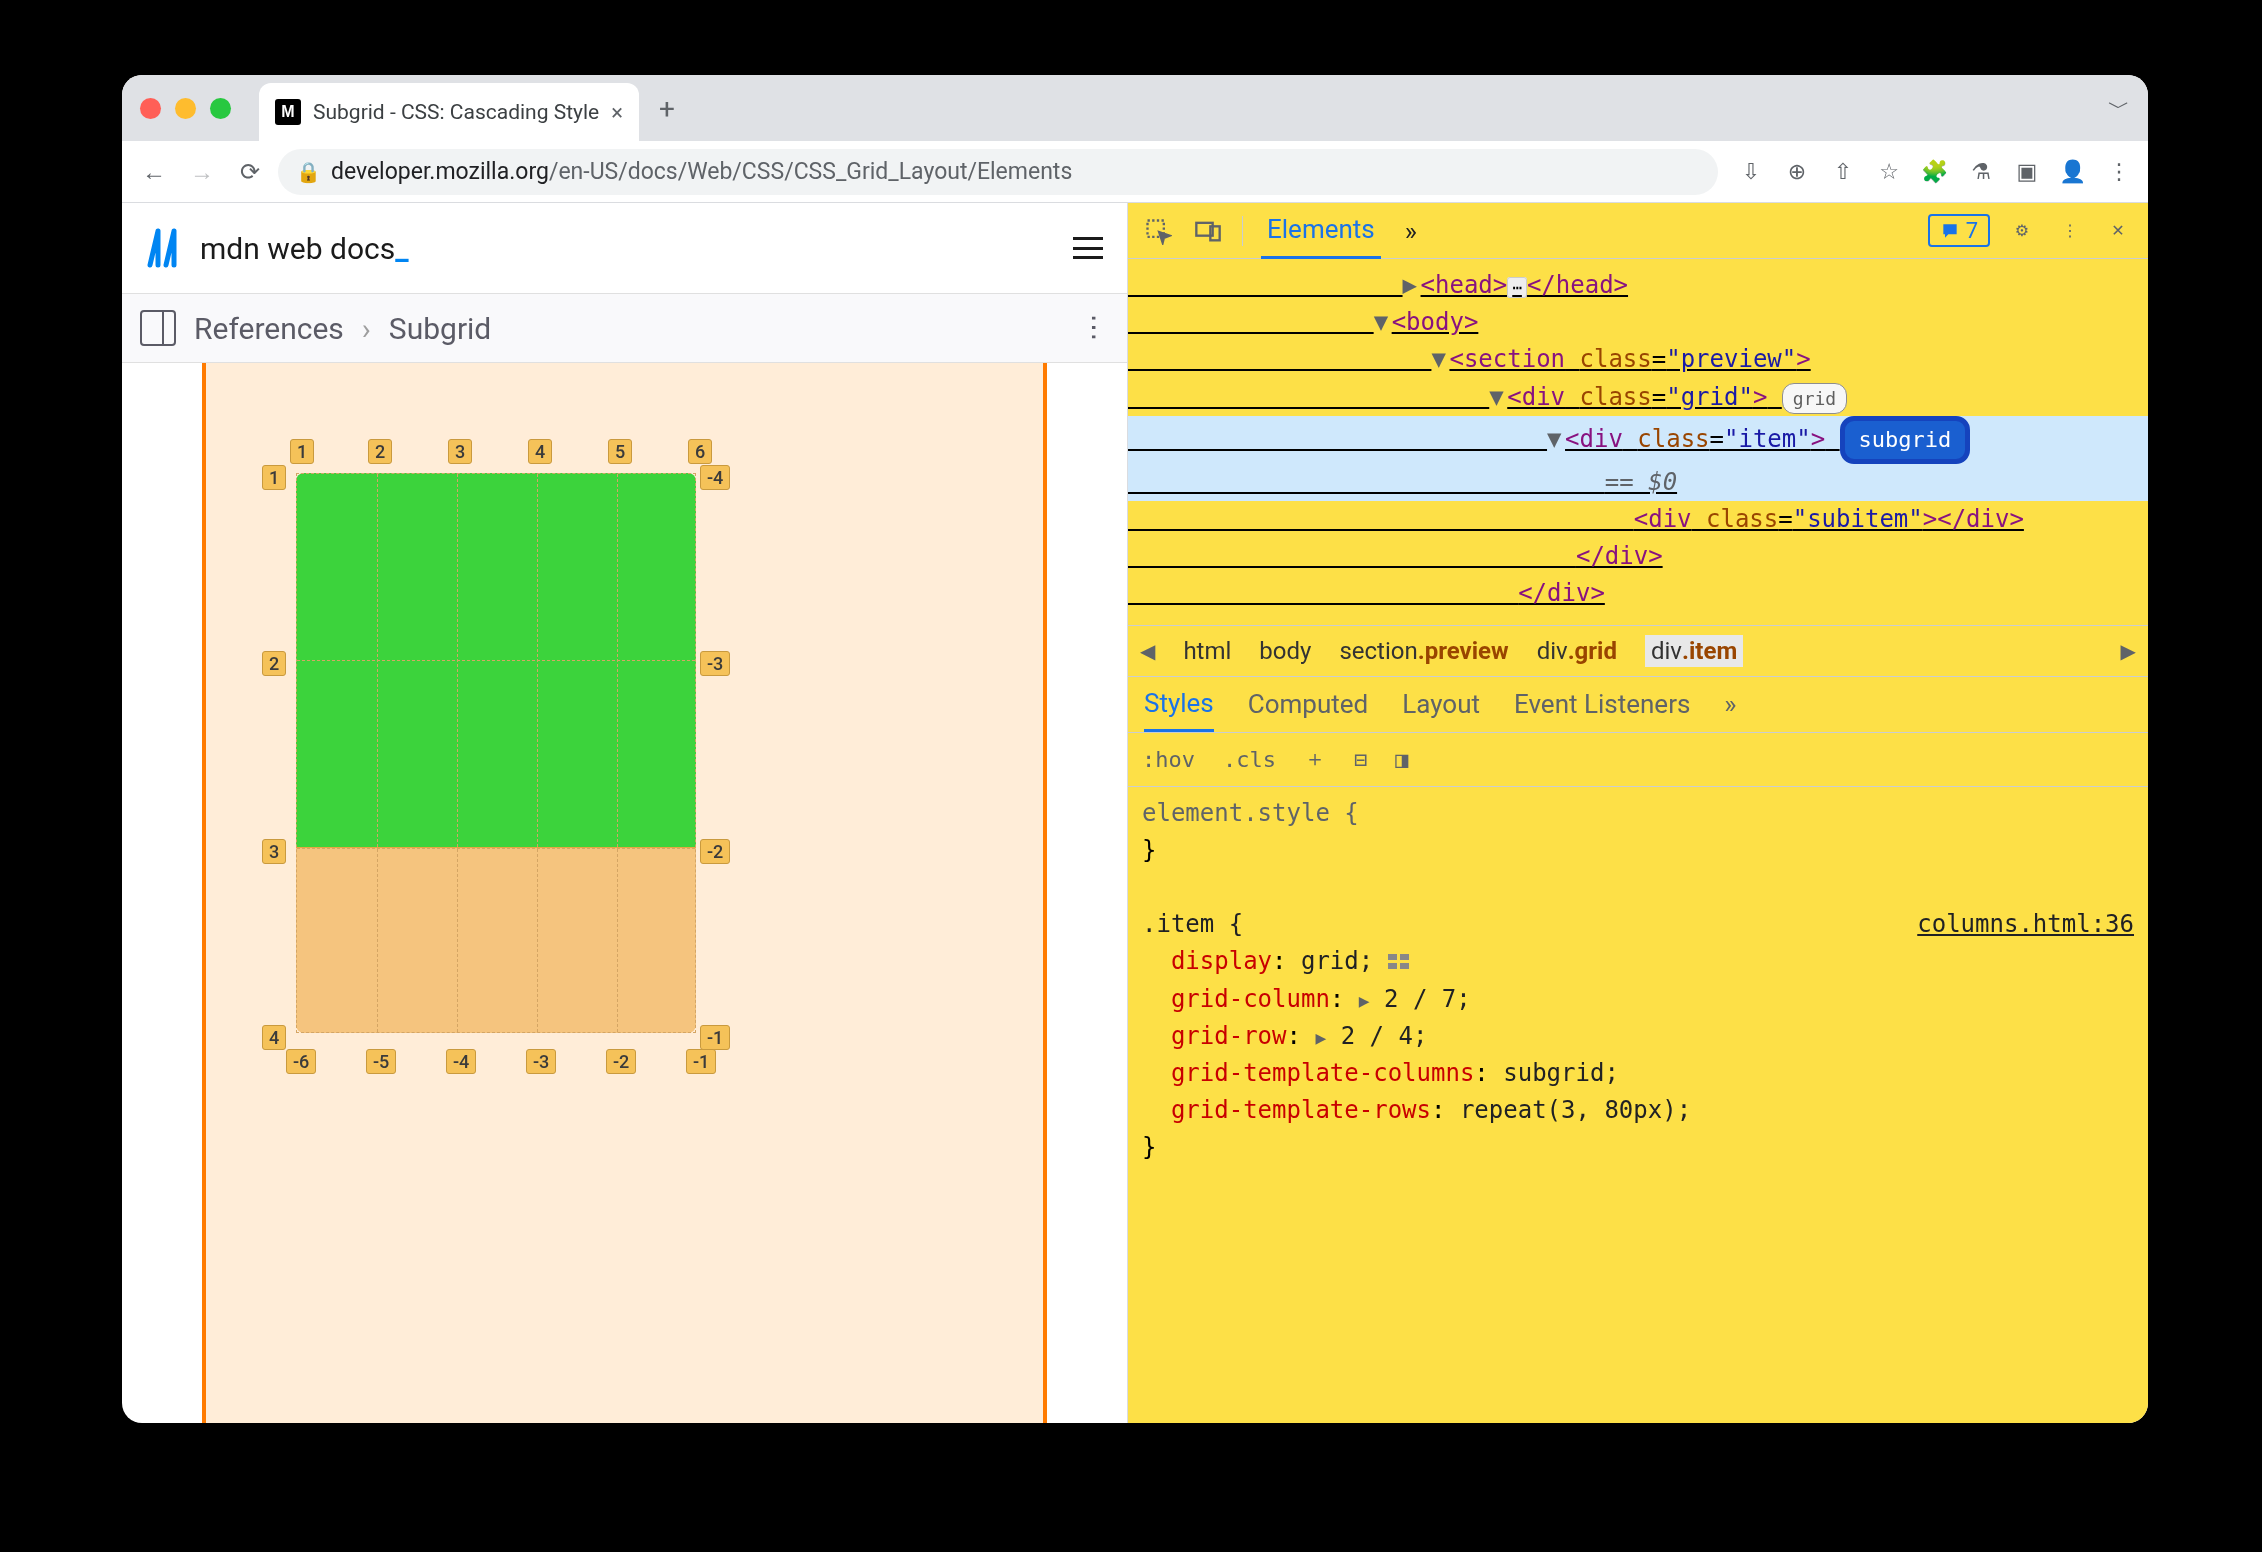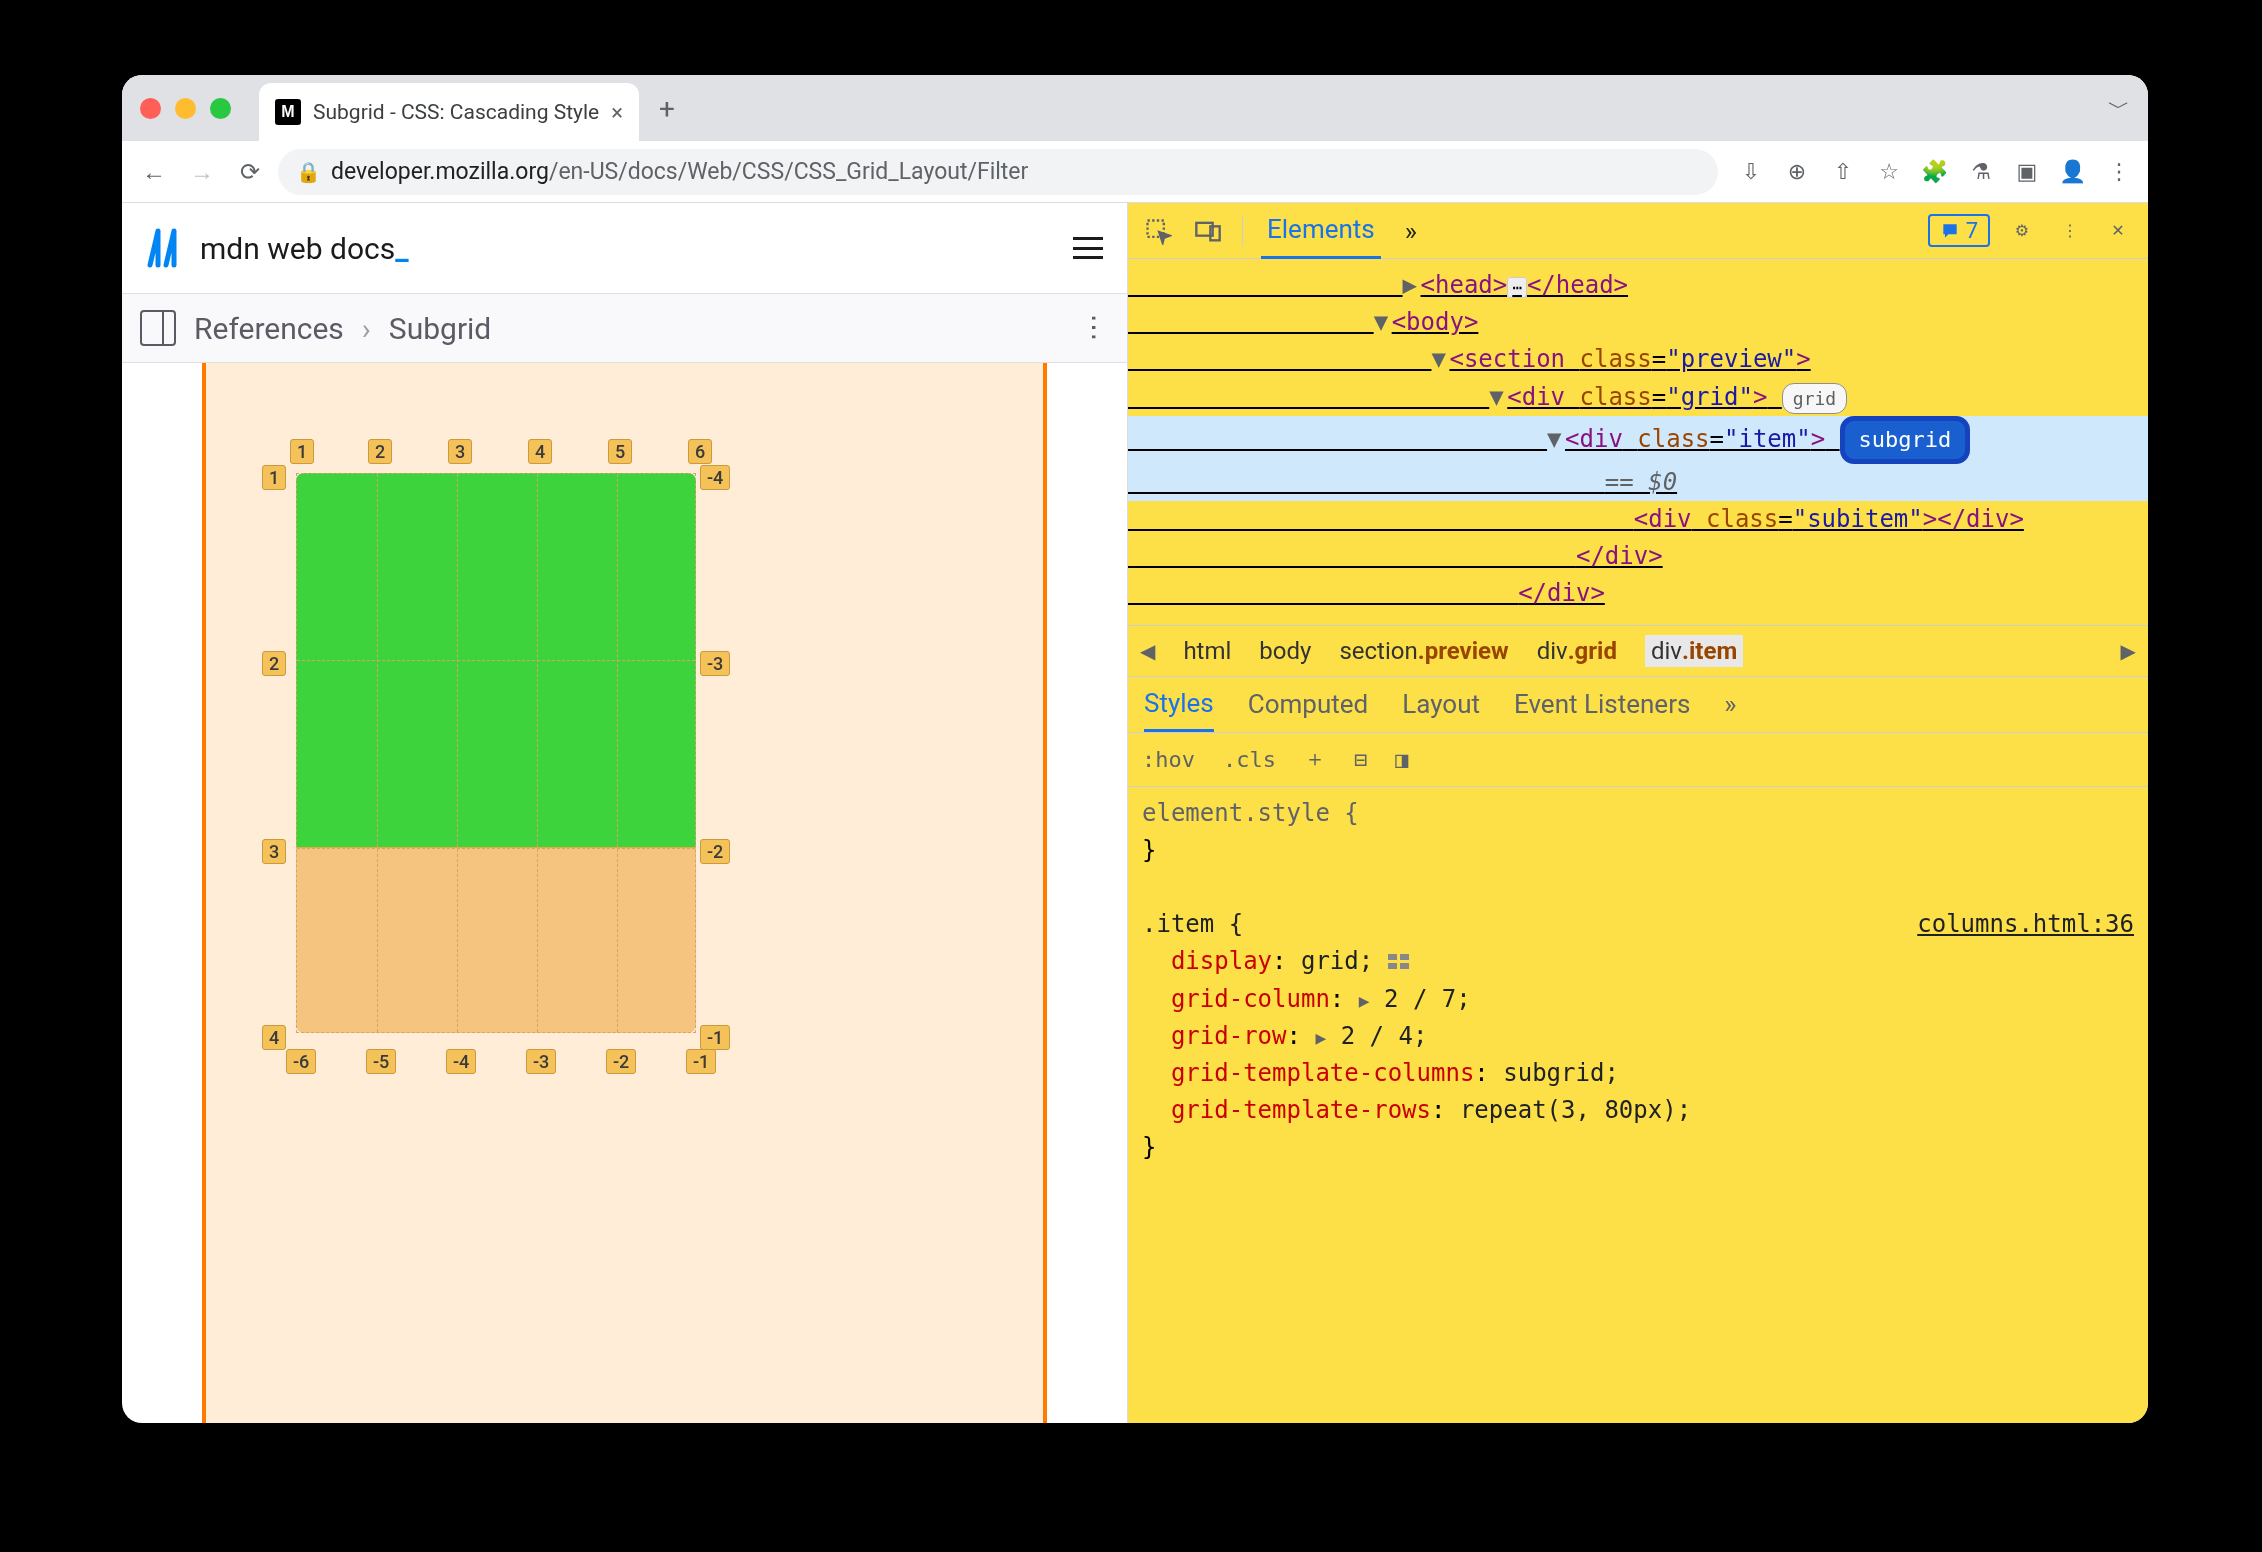--- a/index.html
+++ b/index.html
@@ -311,21 +311,21 @@
     <div class="tabs-right">﹀</div>
   </div>
 
   <div class="addr-bar">
     <div class="nav-btn">←</div>
     <div class="nav-btn" style="opacity:.4">→</div>
     <div class="nav-btn">⟳</div>
     <div class="omnibox">
       <span class="lock-icon">🔒</span>
       <span class="url">
-        <span class="domain">developer.mozilla.org</span><span class="path">/en-US/docs/Web/CSS/CSS_Grid_Layout/Filter</span>
+        <span class="domain">developer.mozilla.org</span><span class="path">/en-US/docs/Web/CSS/CSS_Grid_Layout/Elements</span>
       </span>
     </div>
     <div class="addr-icons">
       <div class="ic">⇩</div>
       <div class="ic">⊕</div>
       <div class="ic">⇧</div>
       <div class="ic">☆</div>
       <div class="ic">🧩</div>
       <div class="ic">⚗</div>
       <div class="ic">▣</div>

